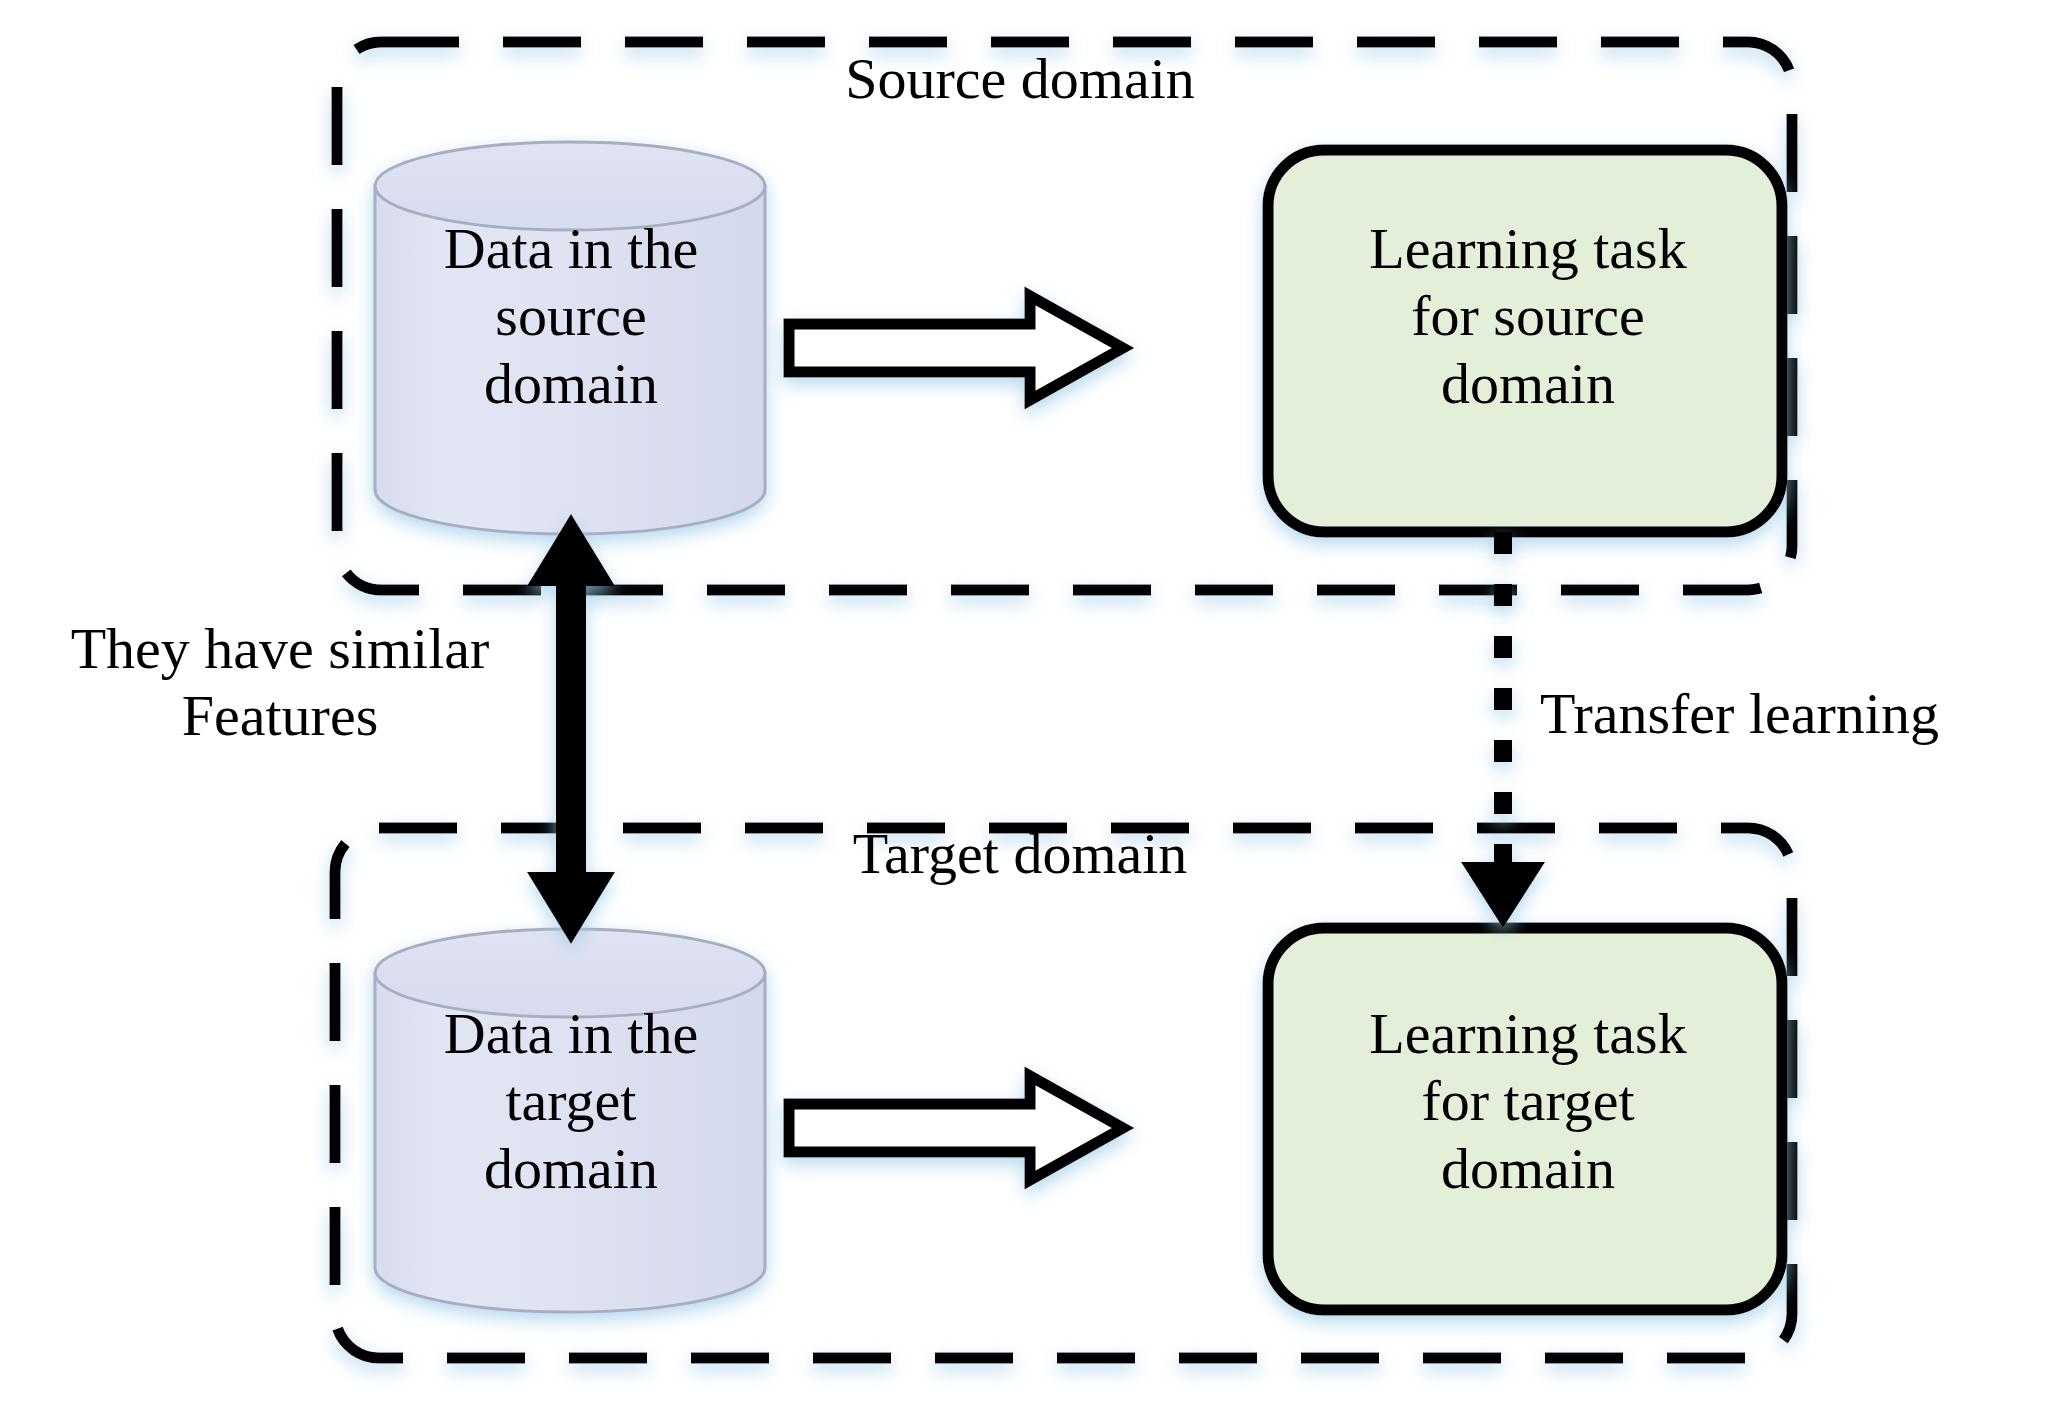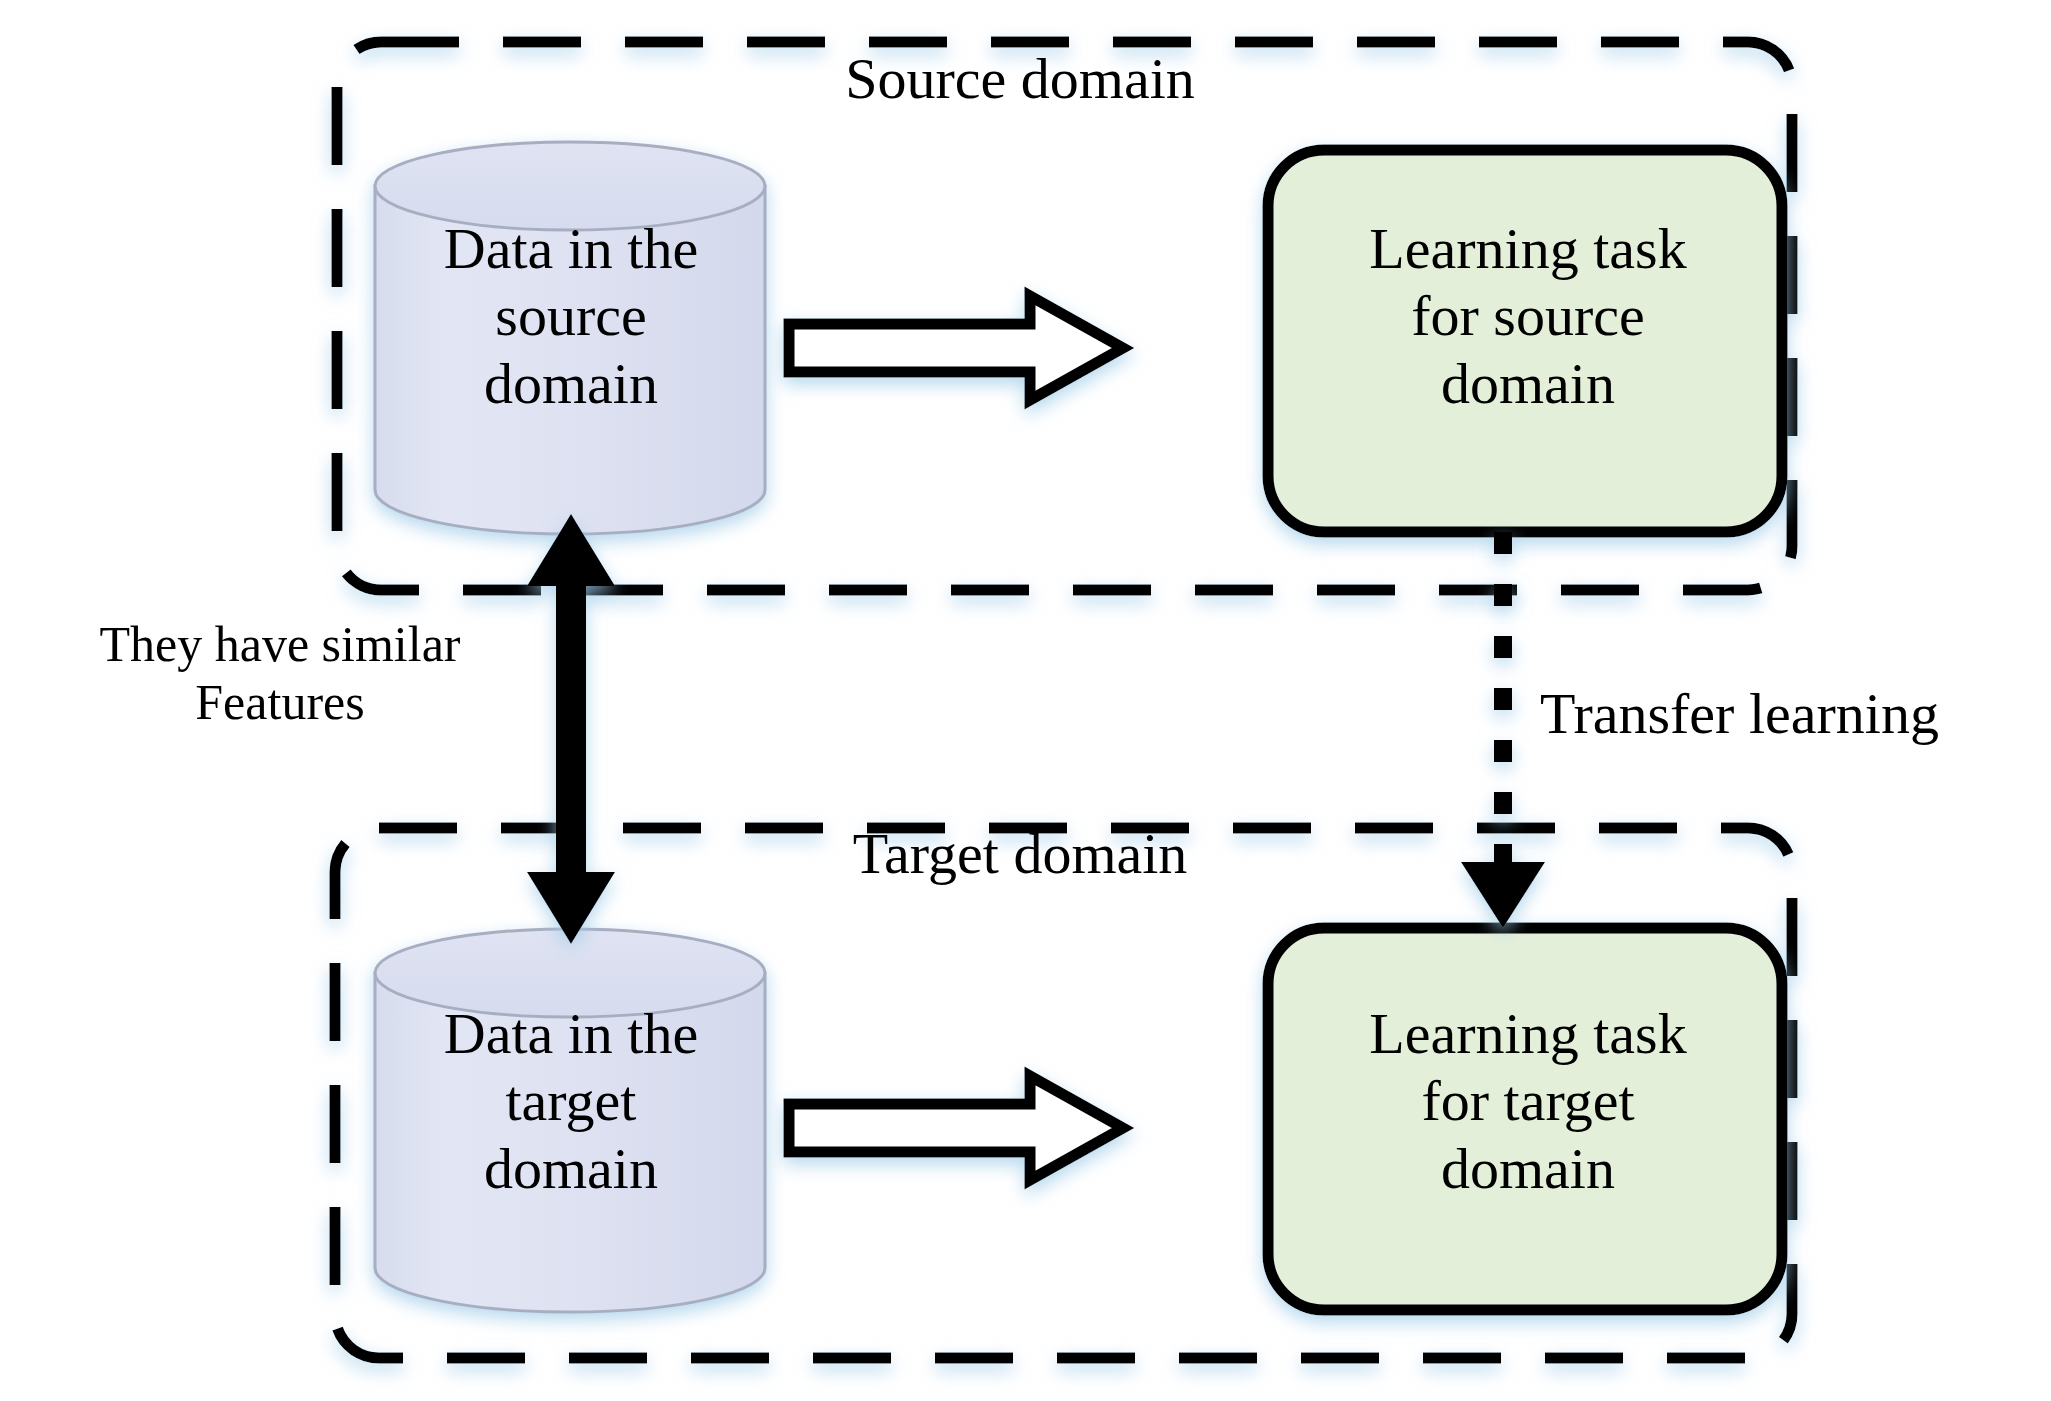--- a/index.html
+++ b/index.html
@@ -68,21 +68,21 @@
     left: 1272px;
     top: 1000px;
     width: 512px;
     font-size: 58px;
   }
   
   #similar-features-label {
     left: 10px;
     top: 615px;
     width: 540px;
-    font-size: 50px;
+    font-size: 58px;
   }
   #transfer-learning-label {
     left: 1540px;
     top: 680px;
     width: 520px;
     font-size: 58px;
     text-align: left;
   }
 </style>
 </head>

